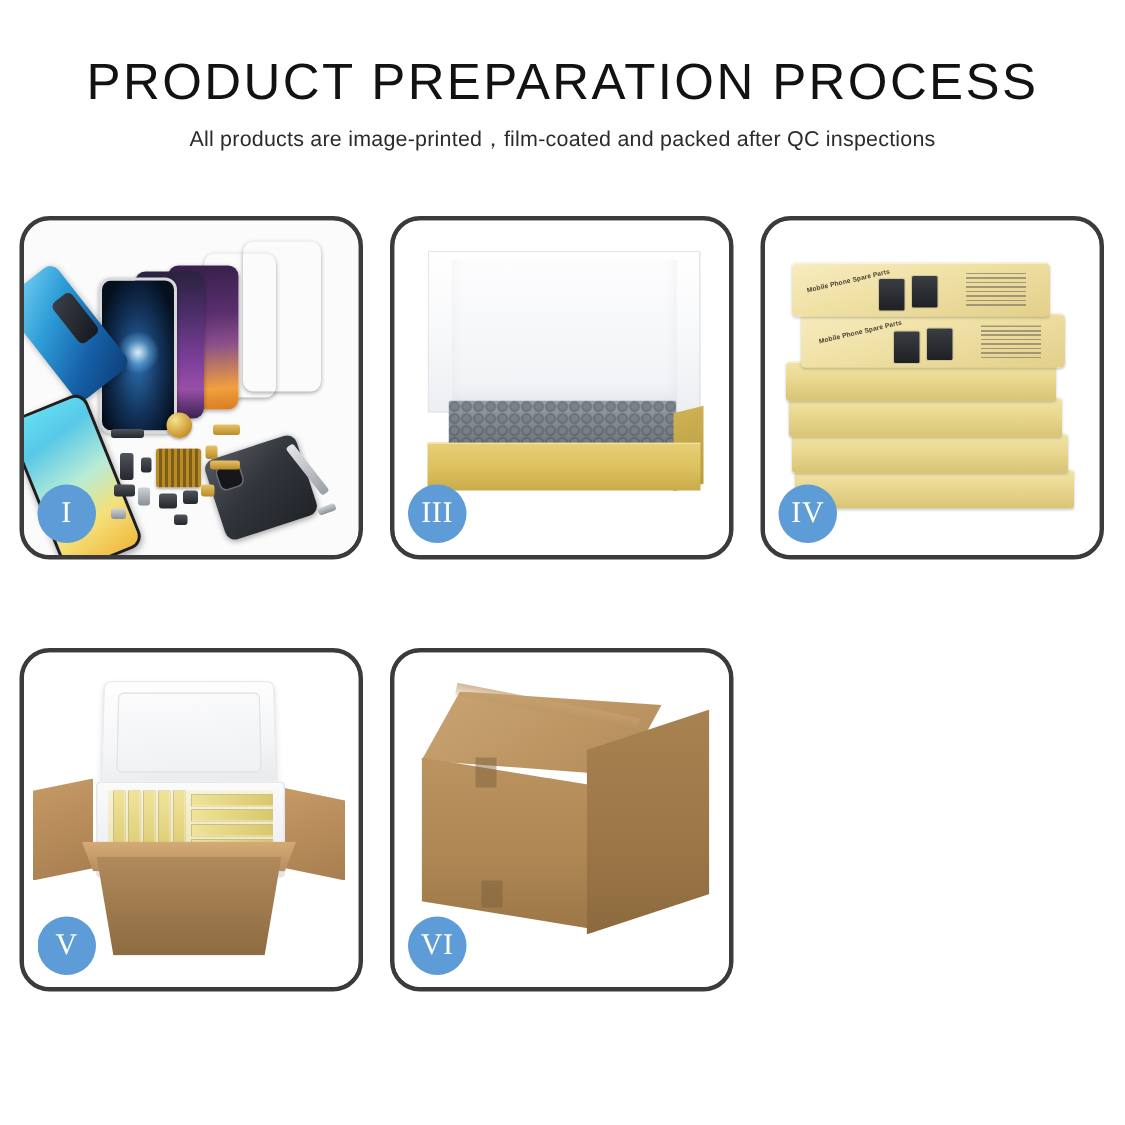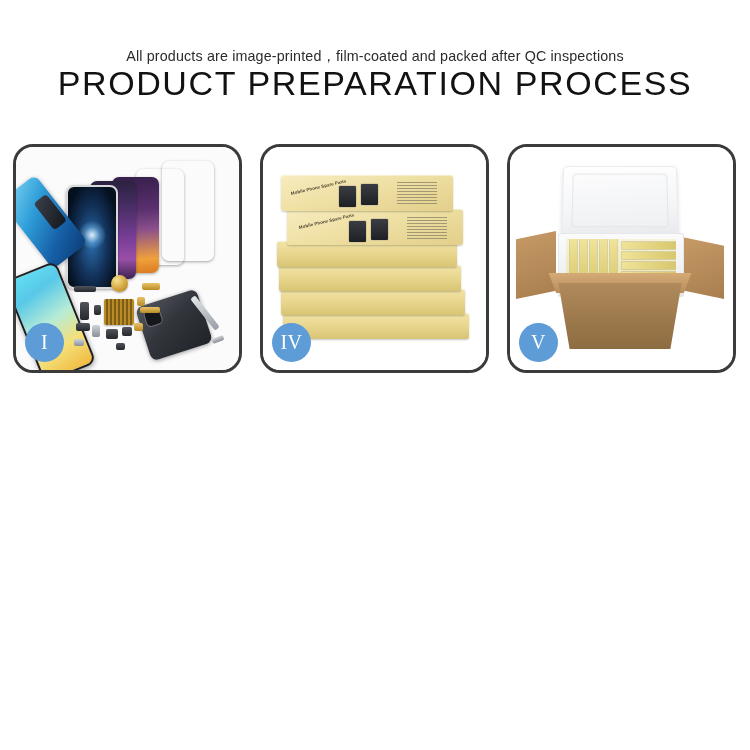--- a/index.html
+++ b/index.html
@@ -373,22 +373,22 @@
   }
   .c6-seam {
     position:absolute;
     background: rgba(120,94,58,.45);
   }
 </style>
 </head>
 <body>
 
 <div id="header">
+  <div id="page-title">PRODUCT PREPARATION PROCESS</div>
   <div id="page-subtitle">All products are image-printed，film-coated and packed after QC inspections</div>
-  <div id="page-title">PRODUCT PREPARATION PROCESS</div>
 </div>
 
 <div id="panel-grid">
 
   <div class="panel">
     <div class="panel-stage">
       <div class="p1-bg"></div>
 
       <div class="ph ph-a"></div>
       <div class="ph ph-b"></div>
@@ -416,20 +416,31 @@
       <div class="chip chip-silver" style="left:58px; top:192px; width:10px; height:7px;"></div>
       <div class="chip chip-dark" style="left:100px; top:196px; width:9px; height:7px;"></div>
 
       <div class="tool" style="left:186px; top:146px; width:6px; height:40px;"></div>
       <div class="chip chip-silver" style="left:196px; top:190px; width:12px; height:5px; transform:rotate(-20deg);"></div>
     </div>
     <div class="badge">I</div>
   </div>
 
 
+  <div class="panel">
+    <div class="panel-stage">
+      <div class="p3-bg"></div>
+      <div class="box3-lid"></div>
+      <div class="box3-lid-inner"></div>
+      <div class="box3-bubble"></div>
+      <div class="box3-side"></div>
+      <div class="box3-front"></div>
+    </div>
+    <div class="badge">III</div>
+  </div>
 
   <div class="panel">
     <div class="panel-stage">
       <div class="p4-bg"></div>
       <div class="stack">
 
         <div class="sbox" style="left:6px;  top:148px; width:186px; height:26px;"></div>
         <div class="sbox" style="left:4px;  top:124px; width:184px; height:26px;"></div>
         <div class="sbox" style="left:2px;  top:100px; width:182px; height:26px;"></div>
         <div class="sbox" style="left:0px;  top:76px;  width:180px; height:26px;"></div>
@@ -476,14 +487,28 @@
         <div class="ybar-h" style="left:56px; top:23px;"></div>
         <div class="ybar-h" style="left:56px; top:33px;"></div>
       </div>
 
       <div class="flap flap-front"></div>
       <div class="carton-body"></div>
     </div>
     <div class="badge">V</div>
   </div>
 
+  <div class="panel">
+    <div class="panel-stage">
+      <div class="p6-bg"></div>
+      <div class="c6">
+        <div class="c6-top"></div>
+        <div class="c6-left"></div>
+        <div class="c6-right"></div>
+        <div class="c6-tape" style="left:22px; top:6px; width:124px; height:8px; transform:rotate(11deg);"></div>
+        <div class="c6-seam" style="left:36px; top:44px; width:14px; height:20px;"></div>
+        <div class="c6-seam" style="left:40px; top:126px; width:14px; height:18px;"></div>
+      </div>
+    </div>
+    <div class="badge">VI</div>
+  </div>
 
 </div>
 
 </body></html>

